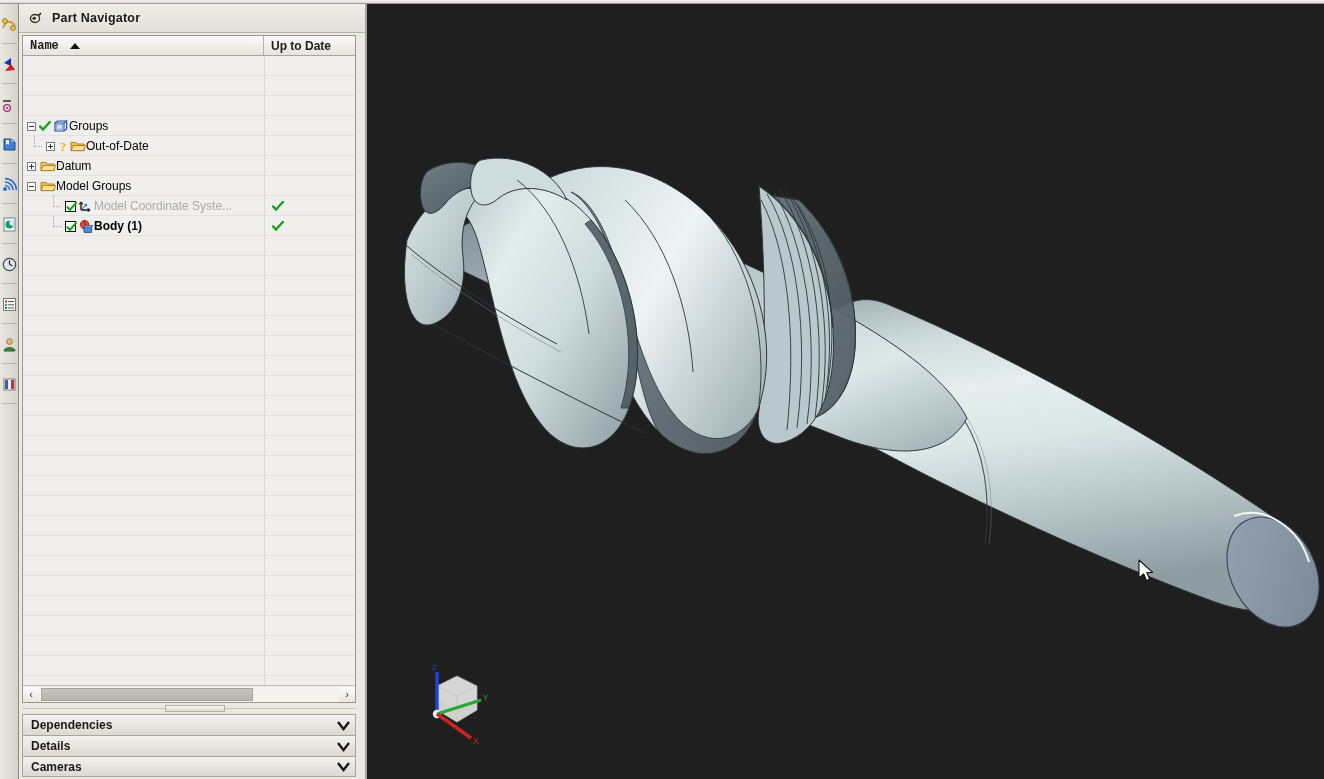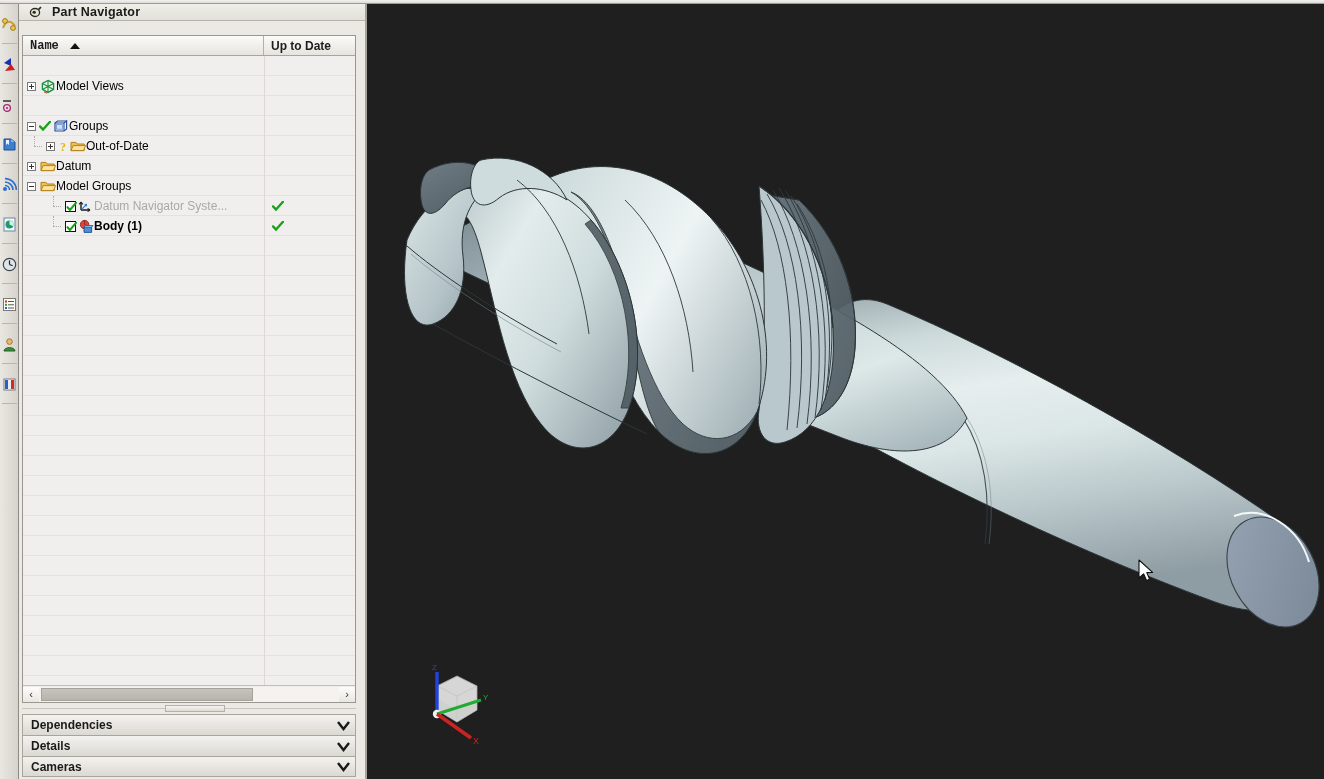--- a/index.html
+++ b/index.html
@@ -34,21 +34,21 @@
   }
   .lt-glyph { width: 15px; height: 15px; position: relative; overflow: hidden; }
 
   
   .dock {
     position: absolute; left: 19px; top: 4px; width: 348px; height: 775px;
     background: #ebe9e3;
     border-right: 2px solid #a6a39b;
   }
   .dock-title {
-    height: 17px; display: flex; align-items: center; gap: 9px;
+    height: 29px; display: flex; align-items: center; gap: 9px;
     padding-left: 9px;
     background: linear-gradient(#efeee9,#e2e0da);
     border-bottom: 1px solid #b6b3ab;
   }
   .dock-title-icon {
     width: 15px; height: 15px; position: relative;
   }
   .dock-title-text {
     font-size: 12.5px; font-weight: bold; color: #1a1a1a; letter-spacing: .2px;
   }
@@ -364,33 +364,20 @@
           </div>
         <div class="col-divider"></div>
 
         <div class="rows">
 
           <div class="trow">
             <div class="upcell"></div>
           </div>
 
           <div class="trow">
-            <div class="namecell">
-              <span style="width:4px;flex:0 0 4px"></span>
-              <span class="exp plus"></span>
-              <span style="width:4px;flex:0 0 4px"></span>
-              <span class="ic">
-                <svg width="16" height="15" viewBox="0 0 16 15">
-                  <path d="M8 1.4 L13.6 4.4 L13.6 10.4 L8 13.4 L2.4 10.4 L2.4 4.4 Z" fill="#e9f8ee" stroke="#1b8c3c" stroke-width="1.3"></path>
-                  <path d="M2.4 4.4 L13.6 10.4 M13.6 4.4 L2.4 10.4 M8 1.4 L8 13.4" stroke="#1b8c3c" stroke-width="1.1"></path>
-                  <path d="M4 12.6 L7 14.2" stroke="#d06a2a" stroke-width="1.2"></path>
-                </svg>
-              </span>
-              <span class="label">Model Views</span>
-            </div>
             <div class="upcell"></div>
           </div>
 
           <div class="trow">
             <div class="upcell"></div>
           </div>
 
           <div class="trow">
             <div class="namecell">
               <span style="width:4px;flex:0 0 4px"></span>
@@ -483,21 +470,21 @@
               <span style="width:2px;flex:0 0 2px"></span>
               <span class="ic">
                 <svg width="16" height="15" viewBox="0 0 16 15">
                   <path d="M3 11 L3 3 M3 11 L12 11" stroke="#1a1a1a" stroke-width="1.4" fill="none"></path>
                   <path d="M3 3 L1.2 5.4 M3 3 L4.8 5.4" stroke="#1a1a1a" stroke-width="1.1" fill="none"></path>
                   <path d="M12 11 L9.6 9.4 M12 11 L9.6 12.6" stroke="#1a1a1a" stroke-width="1.1" fill="none"></path>
                   <path d="M3.6 10.4 L8.6 5.4" stroke="#3a7fd0" stroke-width="1.3"></path>
                   <path d="M8.6 5.4 L6.6 5.6 M8.6 5.4 L8.4 7.4" stroke="#3a7fd0" stroke-width="1.1"></path>
                 </svg>
               </span>
-              <span class="label dim">Datum Navigator Syste...</span>
+              <span class="label dim">Model Coordinate Syste...</span>
             </div>
             <div class="upcell">
               <span class="chk">
                 <svg width="12" height="11" viewBox="0 0 12 11">
                   <path d="M1 5.4 L4 8.6 L11 0.8" stroke="#17a317" stroke-width="2.3" fill="none" stroke-linecap="round"></path>
                 </svg>
               </span>
             </div>
           </div>
 

